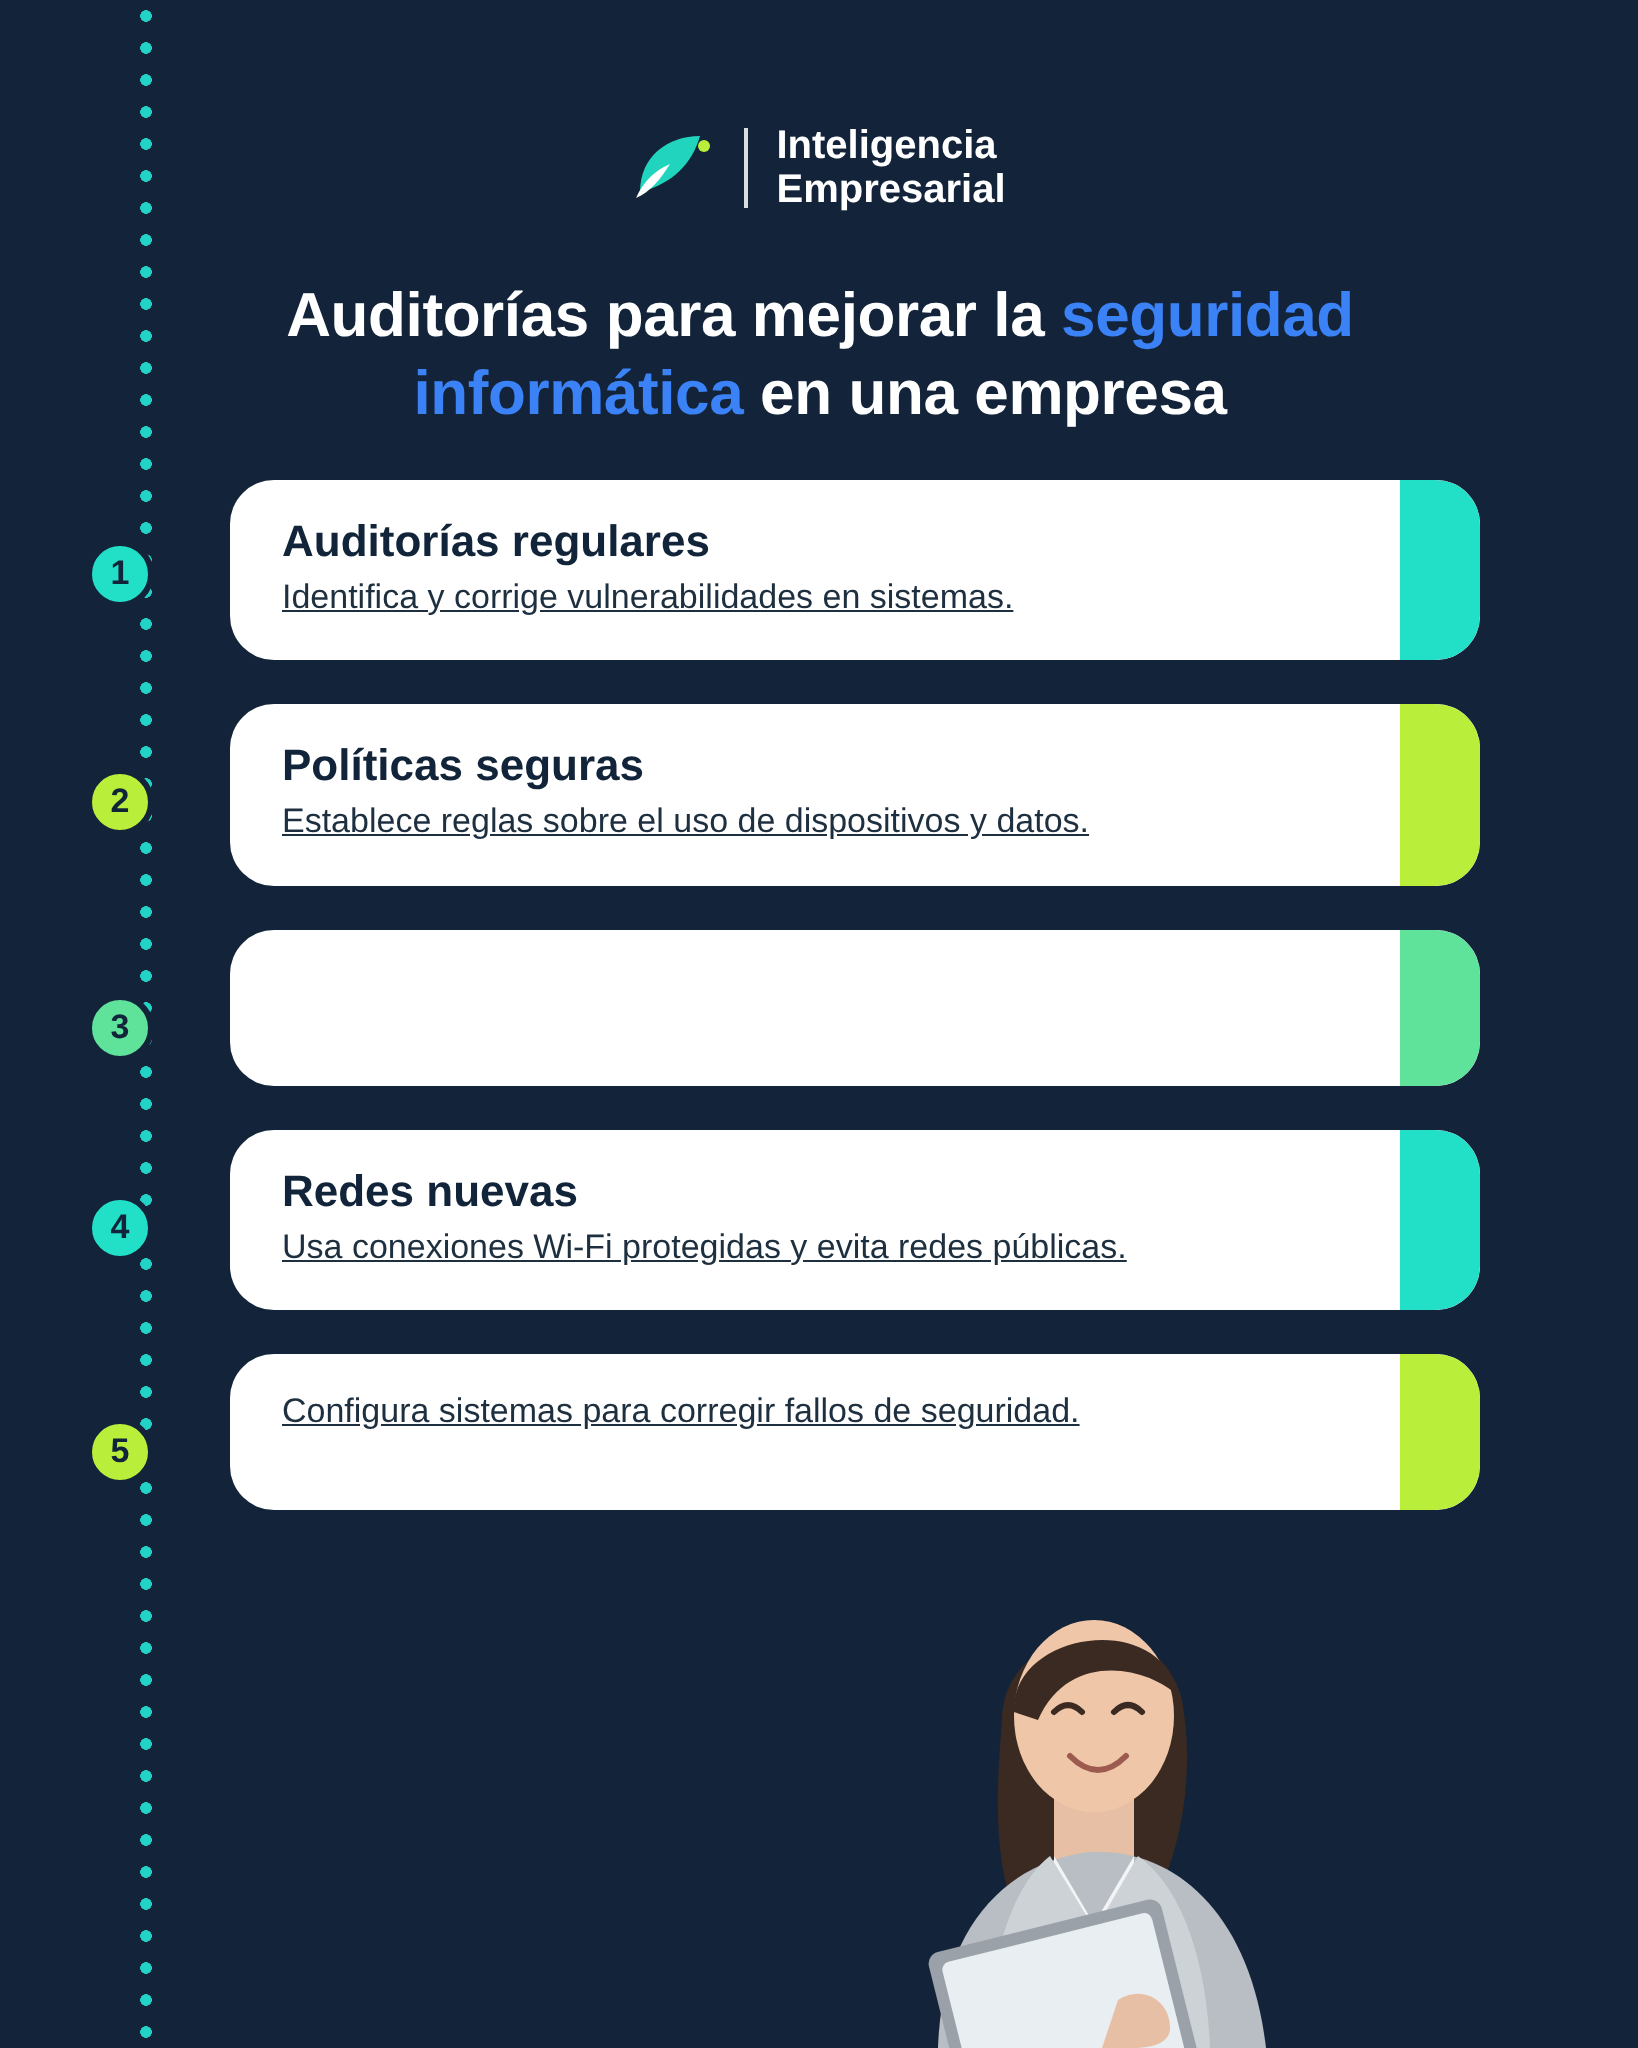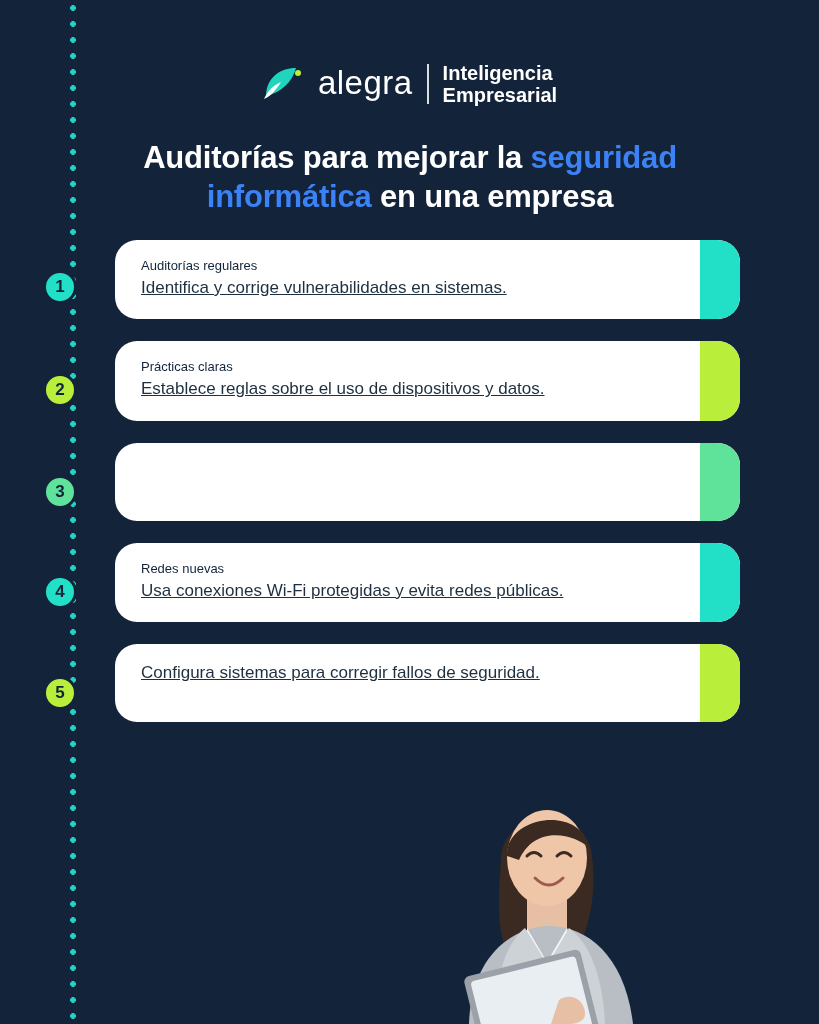--- a/index.html
+++ b/index.html
@@ -98,22 +98,22 @@
     position: absolute;
     right: 0;
     top: 0;
     bottom: 0;
     width: 40px;
     border-top-right-radius: 22px;
     border-bottom-right-radius: 22px;
   }
   .card-title {
     color: #12243a;
-    font-size: 13px;
-    font-weight: normal;
+    font-size: 22px;
+    font-weight: bold;
     margin-bottom: 4px;
   }
   .card-text {
     color: #1e3040;
     font-size: 17px;
     line-height: 1.32;
     max-width: 520px;
     text-decoration: underline;
   }
 
@@ -149,21 +149,20 @@
 <div class="dotted-line"></div>
 
 <div class="brand">
   <span class="brand-mark">
     <svg viewBox="0 0 42 40" width="42" height="40" xmlns="http://www.w3.org/2000/svg">
       <path d="M4 32 C4 14, 18 4, 34 4 C30 18, 20 28, 4 32 Z" fill="#21d4bd"></path>
       <path d="M2 35 C6 26, 12 21, 19 18 C14 26, 9 32, 2 35 Z" fill="#ffffff"></path>
       <circle cx="36" cy="9" r="3" fill="#b9ef3a"></circle>
     </svg>
   </span>
-  <span class="brand-word">alegra</span>
   <span class="brand-divider"></span>
   <span class="brand-sub">
     <span>Inteligencia</span><br>
     <span>Empresarial</span>
   </span>
 </div>
 
 <div class="headline">
   <span>Auditorías para mejorar la </span><span class="hl-accent">seguridad</span>
   <span class="hl-accent">informática</span><span> en una empresa</span>
@@ -177,21 +176,21 @@
       <div class="card-accent" style="background:#22e0c8;"></div>
       <div class="card-title">Auditorías regulares</div>
       <div class="card-text">Identifica y corrige vulnerabilidades en sistemas.</div>
     </div>
   </div>
 
   <div class="row">
     <div class="bullet" style="top:32px;background:#b9ef3a;">2</div>
     <div class="card">
       <div class="card-accent" style="background:#b9ef3a;"></div>
-      <div class="card-title">Prácticas claras</div>
+      <div class="card-title">Políticas seguras</div>
       <div class="card-text">Establece reglas sobre el uso de dispositivos y datos.</div>
     </div>
   </div>
 
   <div class="row">
     <div class="bullet" style="top:32px;background:#5fe39b;">3</div>
     <div class="card">
       <div class="card-accent" style="background:#5fe39b;"></div>
     </div>
   </div>

